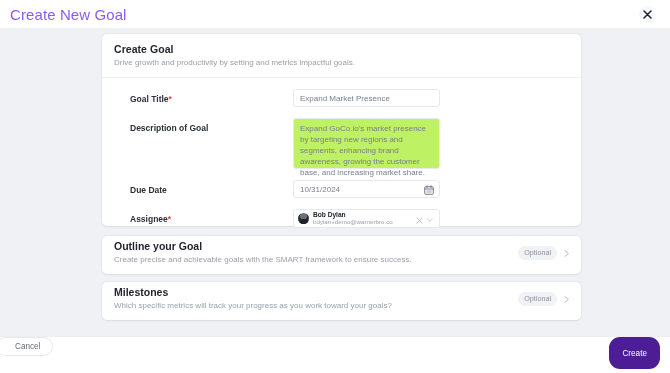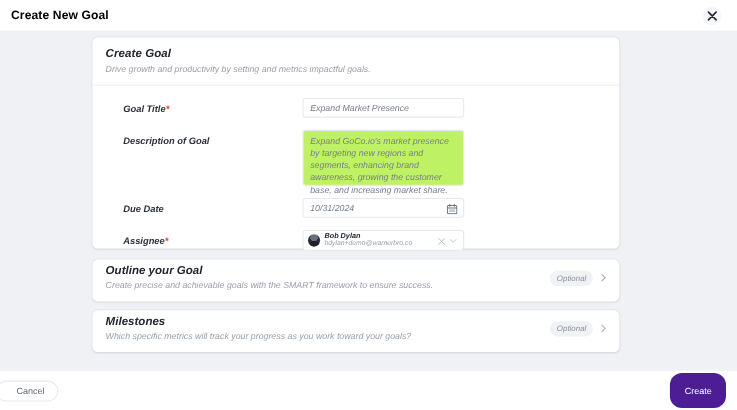--- a/index.html
+++ b/index.html
@@ -14,21 +14,21 @@
 
   
   .header {
     position: absolute; top: 0; left: 0;
     width: 670px; height: 28px;
     background: #ffffff;
     display: flex; align-items: center;
     padding: 0 14px 0 10px;
   }
   .header-title {
-    font-size: 11px; font-weight: 700; color: #000000;
+    font-size: 15px; font-weight: 400; color: #8b5cf6;
     letter-spacing: .1px;
   }
   .header-spacer { flex: 1; }
   .close-btn {
     width: 17px; height: 17px; border-radius: 50%;
     background: #f6f7f9;
     display: flex; align-items: center; justify-content: center;
     cursor: pointer;
   }
   .close-btn svg { display: block; }
@@ -36,25 +36,24 @@
   
   .body {
     position: absolute; top: 28px; left: 0;
     width: 670px; height: 308px;
     background: #eff1f5;
     overflow: hidden;
   }
 
   .card {
     position: absolute;
-    left: 84px; width: 479px;
+    left: 102px; width: 479px;
     background: #ffffff;
     border-radius: 5px;
     box-shadow: 0 0 0 1px rgba(20,25,40,.035), 0 1px 2px rgba(20,25,40,.05);
-    font-style: italic;
   }
   #card-main  { top: 6px;   height: 192px; }
   #card-outline { top: 208px; height: 38px; }
   #card-milestones { top: 254px; height: 38px; }
 
   
   .card-head { padding: 9px 12px 8px 12px; }
   .card-head h2 {
     font-size: 10.5px; font-weight: 700; color: #22252d;
     letter-spacing: .05px; line-height: 13px;
@@ -144,21 +143,21 @@
     white-space: nowrap;
   }
   .chev-rt { cursor: pointer; display: block; }
 
   
   .footer {
     position: absolute; bottom: 0; left: 0;
     width: 670px; height: 37px;
     background: #ffffff;
     border-top: 1px solid #eceef2;
-    display: flex; align-items: center;
+    display: flex; align-items: flex-start;
     padding: 0 10px;
   }
   .btn-cancel {
     margin-left: -14px;
     height: 19px; padding: 0 11px 0 18px;
     border: 1px solid #e7e9ee; border-radius: 11px;
     background: #fff; color: #636974;
     font-size: 8.2px; font-family: inherit;
     display: flex; align-items: center; cursor: pointer;
   }

